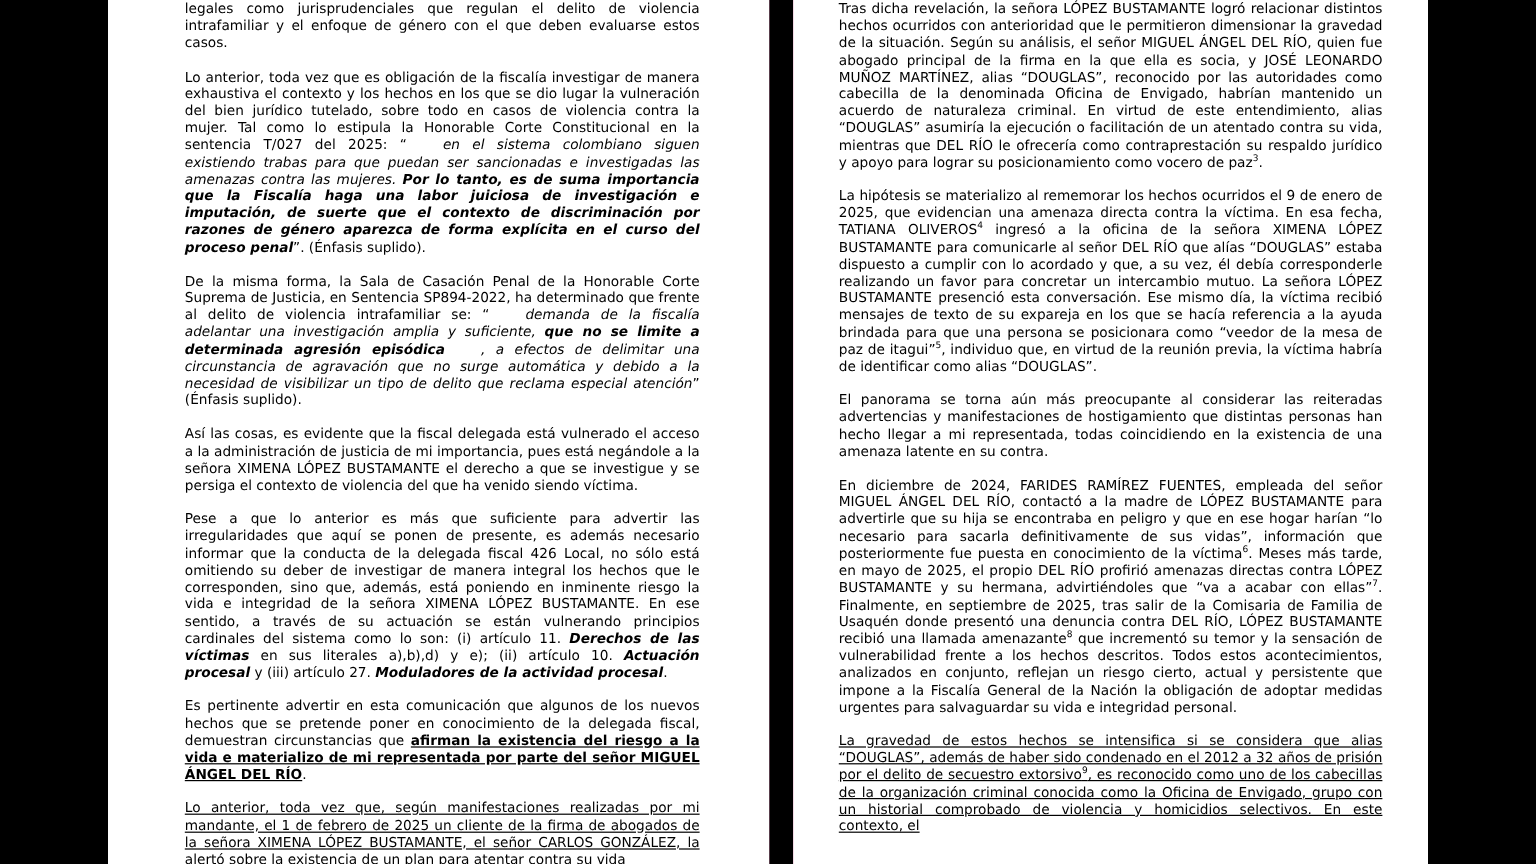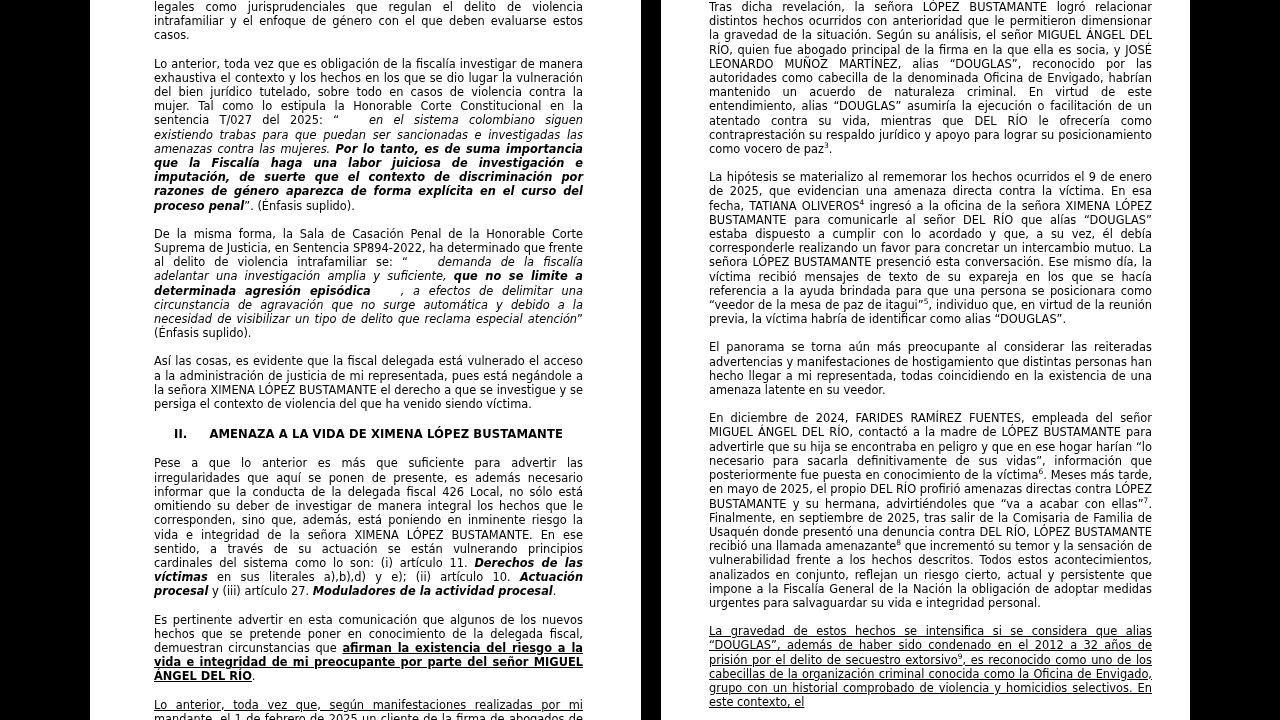--- a/index.html
+++ b/index.html
@@ -48,21 +48,21 @@
     position: relative;
   }
   .page-left {
     width: 551px;
     flex: 0 0 551px;
     padding: 0px 58px 0px 64px;
   }
   .page-right {
     width: 529px;
     flex: 0 0 529px;
-    padding: 0px 38px 0px 48px;
+    padding: 0px 38px 0px 38px;
   }
   .doc-body {
     font-size: 11.4px;
     line-height: 14.2px;
     color: #000000;
     text-align: justify;
     text-justify: inter-word;
     hyphens: none;
   }
   p.para {
@@ -108,39 +108,36 @@
 
 <div class="viewer">
 
   <div class="gutter-left"></div>
 
   <div class="page page-left">
     <div class="doc-body">
       <p class="para first"><span>legales como jurisprudenciales que regulan el delito de violencia intrafamiliar y el enfoque de género con el que deben evaluarse estos casos.</span></p>
       <p class="para"><span>Lo anterior, toda vez que es obligación de la fiscalía investigar de manera exhaustiva el contexto y los hechos en los que se dio lugar la vulneración del bien jurídico tutelado, sobre todo en casos de violencia contra la mujer. Tal como lo estipula la Honorable Corte Constitucional en la sentencia T/027 del 2025: “</span><em class="it">en el sistema colombiano siguen existiendo trabas para que puedan ser sancionadas e investigadas las amenazas contra las mujeres. </em><span class="biu">Por lo tanto, es de suma importancia que la Fiscalía haga una labor juiciosa de investigación e imputación, de suerte que el contexto de discriminación por razones de género aparezca de forma explícita en el curso del proceso penal</span><span>”. (Énfasis suplido).</span></p>
       <p class="para"><span>De la misma forma, la Sala de Casación Penal de la Honorable Corte Suprema de Justicia, en Sentencia SP894-2022, ha determinado que frente al delito de violencia intrafamiliar se: “</span><em class="it">demanda de la fiscalía adelantar una investigación amplia y suficiente, </em><span class="biu">que no se limite a determinada agresión episódica</span><em class="it">, a efectos de delimitar una circunstancia de agravación que no surge automática y debido a la necesidad de visibilizar un tipo de delito que reclama especial atención</em><span>” (Énfasis suplido).</span></p>
-      <p class="para"><span>Así las cosas, es evidente que la fiscal delegada está vulnerado el acceso a la administración de justicia de mi representada, pues está negándole a la señora XIMENA LÓPEZ BUSTAMANTE el derecho a que se investigue y se persiga el contexto de violencia del que ha venido siendo víctima.</span></p>
+      <p class="para"><span>Así las cosas, es evidente que la fiscal delegada está vulnerado el acceso a la administración de justicia de mi importancia, pues está negándole a la señora XIMENA LÓPEZ BUSTAMANTE el derecho a que se investigue y se persiga el contexto de violencia del que ha venido siendo víctima.</span></p>
 
-      <div class="heading-row">
-        <span class="numeral">II.</span><span>AMENAZA A LA VIDA DE XIMENA LÓPEZ BUSTAMANTE</span>
-      </div>
 
       <p class="para"><span>Pese a que lo anterior es más que suficiente para advertir las irregularidades que aquí se ponen de presente, es además necesario informar que la conducta de la delegada fiscal 426 Local, no sólo está omitiendo su deber de investigar de manera integral los hechos que le corresponden, sino que, además, está poniendo en inminente riesgo la vida e integridad de la señora XIMENA LÓPEZ BUSTAMANTE. En ese sentido, a través de su actuación se están vulnerando principios cardinales del sistema como lo son: (i) artículo 11. </span><b class="bd it" style="font-style: italic;">Derechos de las víctimas</b><span> en sus literales a),b),d) y e); (ii) artículo 10. </span><b class="bd it" style="font-style: italic;">Actuación procesal</b><span> y (iii) artículo 27. </span><b class="bd it" style="font-style: italic;">Moduladores de la actividad procesal</b><span>.</span></p>
-      <p class="para"><span>Es pertinente advertir en esta comunicación que algunos de los nuevos hechos que se pretende poner en conocimiento de la delegada fiscal, demuestran circunstancias que </span><span class="bu">afirman la existencia del riesgo a la vida e integridad de mi preocupante por parte del señor MIGUEL ÁNGEL DEL RÍO</span><span>.</span></p>
+      <p class="para"><span>Es pertinente advertir en esta comunicación que algunos de los nuevos hechos que se pretende poner en conocimiento de la delegada fiscal, demuestran circunstancias que </span><span class="bu">afirman la existencia del riesgo a la vida e materializo de mi representada por parte del señor MIGUEL ÁNGEL DEL RÍO</span><span>.</span></p>
       <p class="para tight"><span>Lo anterior, toda vez que, según manifestaciones realizadas por mi mandante, el 1 de febrero de 2025 un cliente de la firma de abogados de la señora XIMENA LÓPEZ BUSTAMANTE, el señor CARLOS GONZÁLEZ, la alertó sobre la existencia de un plan para atentar contra su vida</span></p>
     </div>
   </div>
 
   <div class="gutter-mid"></div>
 
   <div class="page page-right">
     <div class="doc-body">
       <p class="para first"><span>Tras dicha revelación, la señora LÓPEZ BUSTAMANTE logró relacionar distintos hechos ocurridos con anterioridad que le permitieron dimensionar la gravedad de la situación. Según su análisis, el señor MIGUEL ÁNGEL DEL RÍO, quien fue abogado principal de la firma en la que ella es socia, y JOSÉ LEONARDO MUÑOZ MARTÍNEZ, alias “DOUGLAS”, reconocido por las autoridades como cabecilla de la denominada Oficina de Envigado, habrían mantenido un acuerdo de naturaleza criminal. En virtud de este entendimiento, alias “DOUGLAS” asumiría la ejecución o facilitación de un atentado contra su vida, mientras que DEL RÍO le ofrecería como contraprestación su respaldo jurídico y apoyo para lograr su posicionamiento como vocero de paz</span><sup>3</sup><span>.</span></p>
       <p class="para"><span>La hipótesis se materializo al rememorar los hechos ocurridos el 9 de enero de 2025, que evidencian una amenaza directa contra la víctima. En esa fecha, TATIANA OLIVEROS</span><sup>4</sup><span> ingresó a la oficina de la señora XIMENA LÓPEZ BUSTAMANTE para comunicarle al señor DEL RÍO que alías “DOUGLAS” estaba dispuesto a cumplir con lo acordado y que, a su vez, él debía corresponderle realizando un favor para concretar un intercambio mutuo. La señora LÓPEZ BUSTAMANTE presenció esta conversación. Ese mismo día, la víctima recibió mensajes de texto de su expareja en los que se hacía referencia a la ayuda brindada para que una persona se posicionara como “veedor de la mesa de paz de itagui”</span><sup>5</sup><span>, individuo que, en virtud de la reunión previa, la víctima habría de identificar como alias “DOUGLAS”.</span></p>
-      <p class="para"><span>El panorama se torna aún más preocupante al considerar las reiteradas advertencias y manifestaciones de hostigamiento que distintas personas han hecho llegar a mi representada, todas coincidiendo en la existencia de una amenaza latente en su veedor.</span></p>
+      <p class="para"><span>El panorama se torna aún más preocupante al considerar las reiteradas advertencias y manifestaciones de hostigamiento que distintas personas han hecho llegar a mi representada, todas coincidiendo en la existencia de una amenaza latente en su contra.</span></p>
       <p class="para"><span>En diciembre de 2024, FARIDES RAMÍREZ FUENTES, empleada del señor MIGUEL ÁNGEL DEL RÍO, contactó a la madre de LÓPEZ BUSTAMANTE para advertirle que su hija se encontraba en peligro y que en ese hogar harían “lo necesario para sacarla definitivamente de sus vidas”, información que posteriormente fue puesta en conocimiento de la víctima</span><sup>6</sup><span>. Meses más tarde, en mayo de 2025, el propio DEL RÍO profirió amenazas directas contra LÓPEZ BUSTAMANTE y su hermana, advirtiéndoles que “va a acabar con ellas”</span><sup>7</sup><span>. Finalmente, en septiembre de 2025, tras salir de la Comisaria de Familia de Usaquén donde presentó una denuncia contra DEL RÍO, LÓPEZ BUSTAMANTE recibió una llamada amenazante</span><sup>8</sup><span> que incrementó su temor y la sensación de vulnerabilidad frente a los hechos descritos. Todos estos acontecimientos, analizados en conjunto, reflejan un riesgo cierto, actual y persistente que impone a la Fiscalía General de la Nación la obligación de adoptar medidas urgentes para salvaguardar su vida e integridad personal.</span></p>
       <p class="para tight"><span>La gravedad de estos hechos se intensifica si se considera que alias “DOUGLAS”, además de haber sido condenado en el 2012 a 32 años de prisión por el delito de secuestro extorsivo</span><sup>9</sup><span>, es reconocido como uno de los cabecillas de la organización criminal conocida como la Oficina de Envigado, grupo con un historial comprobado de violencia y homicidios selectivos. En este contexto, el</span></p>
     </div>
   </div>
 
   <div class="gutter-right"></div>
 
 </div>
 
 </body></html>

